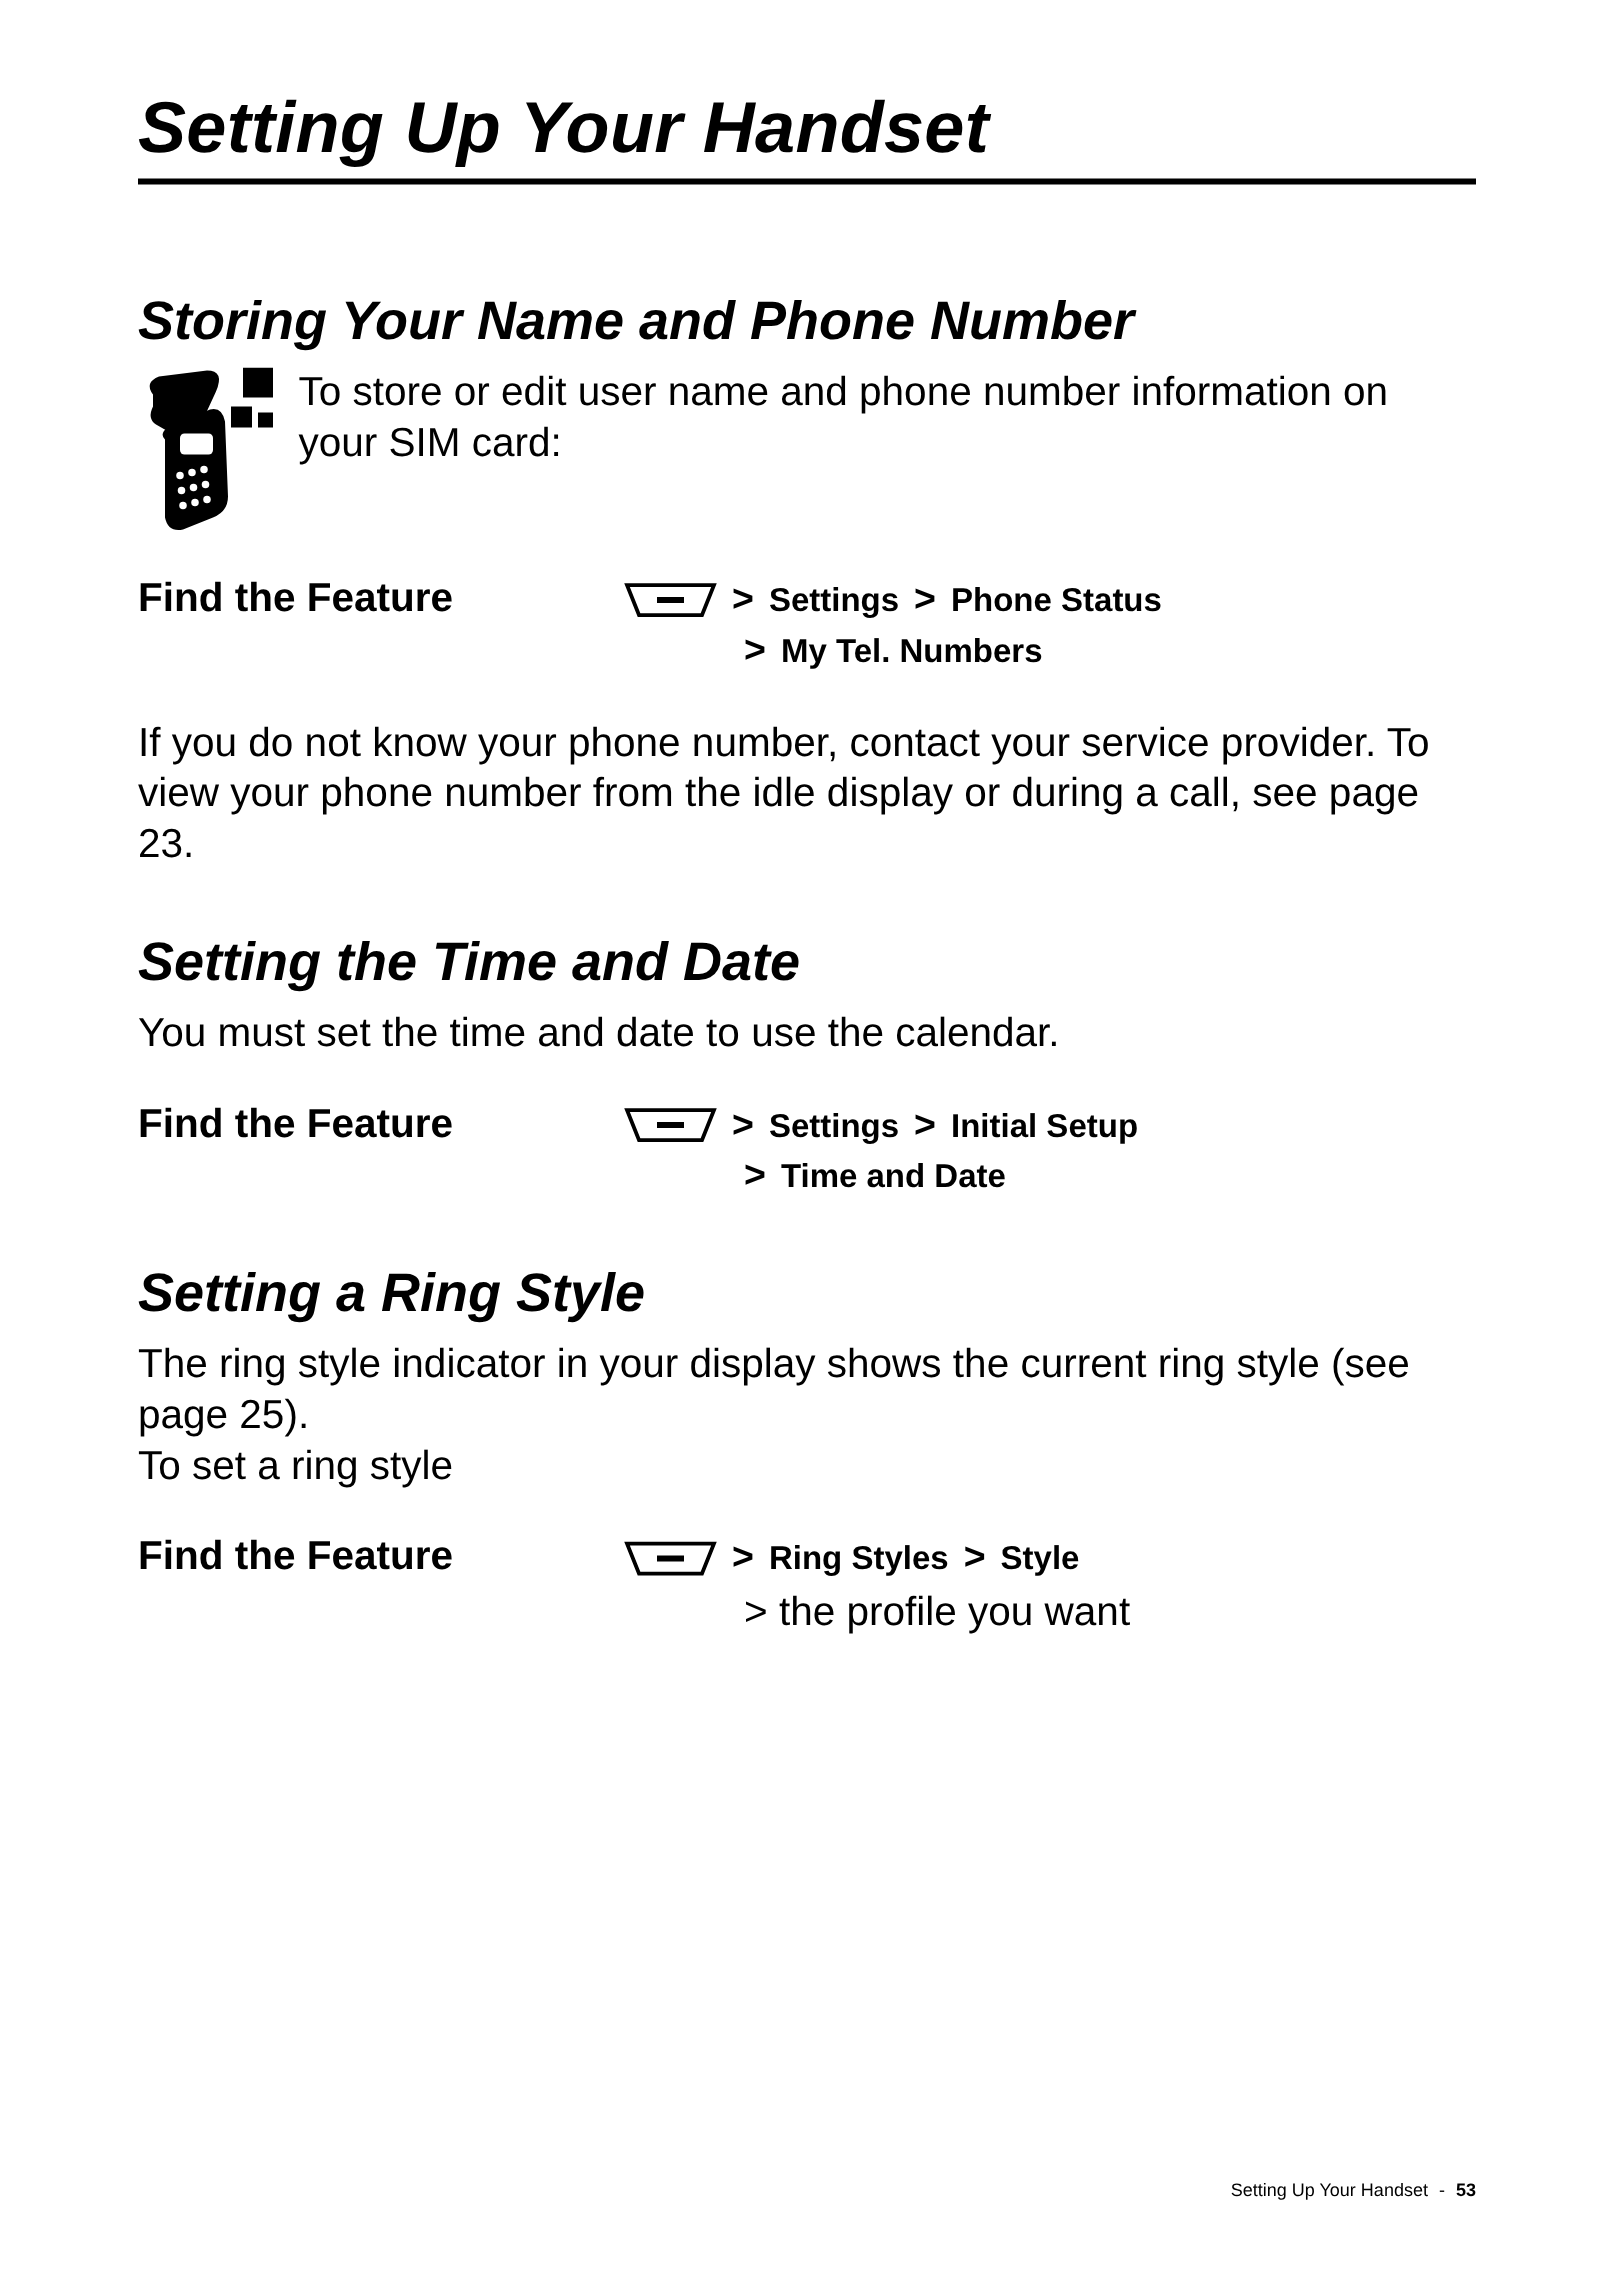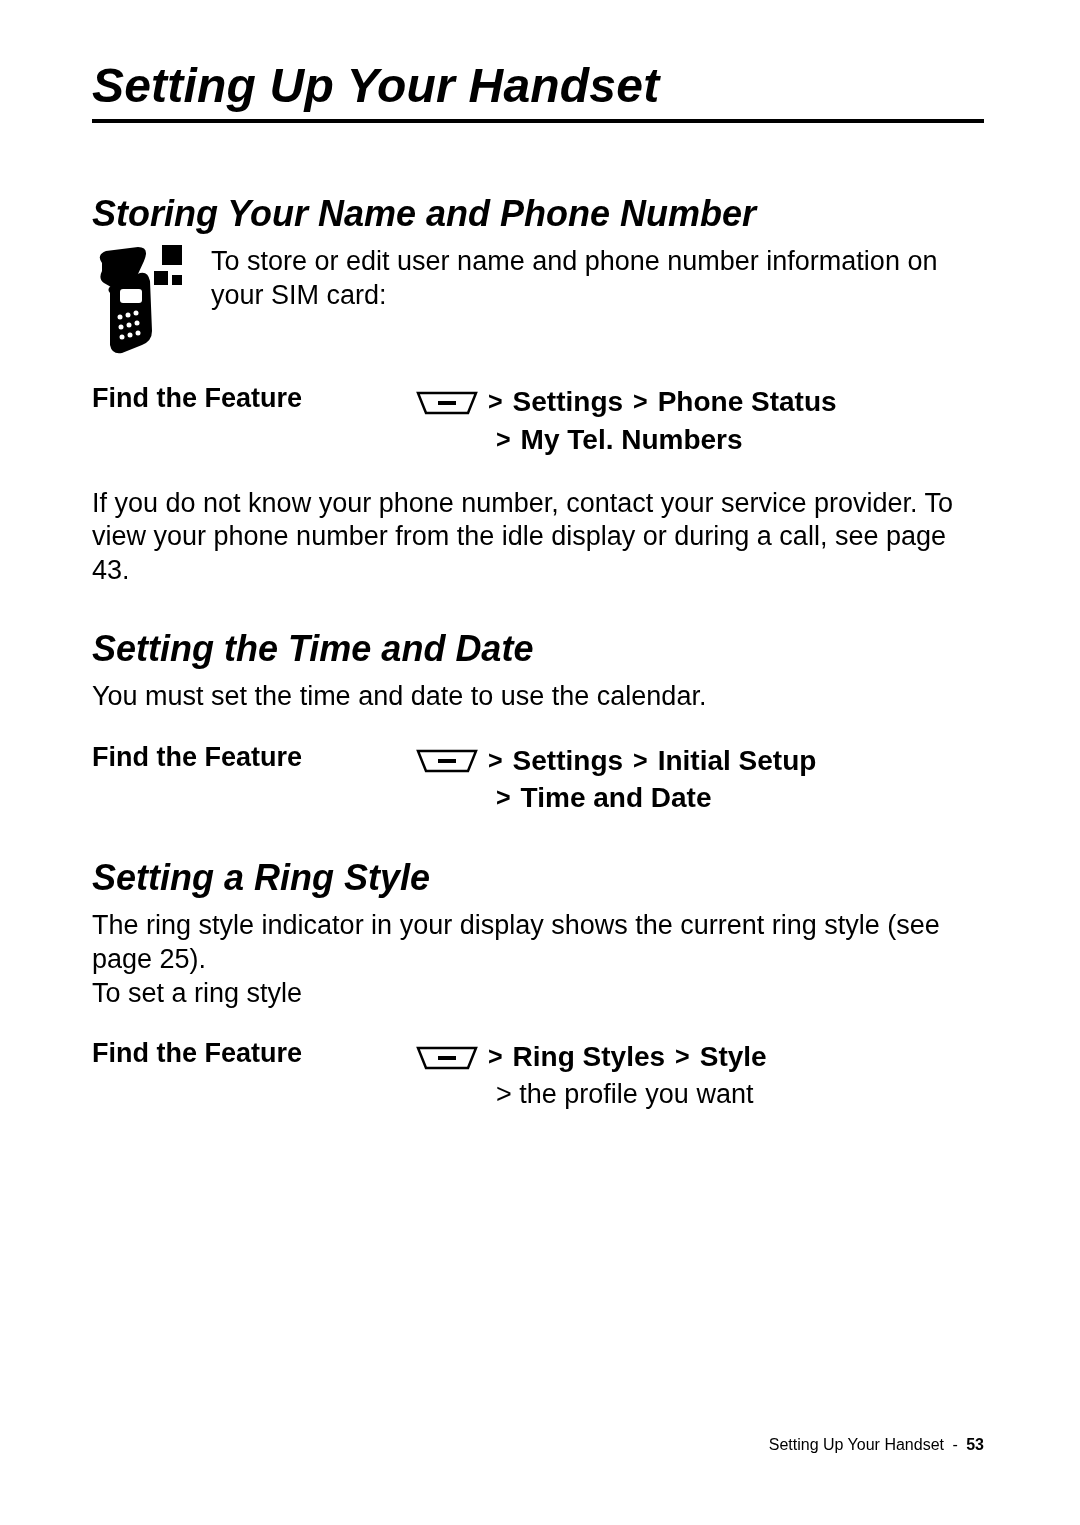--- a/index.html
+++ b/index.html
@@ -31,21 +31,21 @@
   .section-title {
     font-style: italic;
     font-weight: 700;
     font-size: 36px;
     margin: 70px 0 10px 0;
   }
   .section-title.tight-top { margin-top: 40px; }
   .intro-row {
     display: flex;
     align-items: flex-start;
-    gap: 24px;
+    gap: 12px;
     margin-top: 6px;
   }
   .phone-icon {
     flex: 0 0 auto;
     width: 95px;
     height: 110px;
   }
   .body-text {
     font-size: 27px;
     line-height: 1.25;
@@ -85,33 +85,33 @@
   }
   .gt {
     font-family: Arial, Helvetica, sans-serif;
     font-size: 25px;
     font-weight: 700;
     font-stretch: condensed;
   }
   .menu-path {
     font-family: "Arial Narrow", Arial, sans-serif;
     font-weight: 700;
-    font-size: 28px;
+    font-size: 22px;
     letter-spacing: 0px;
     font-stretch: condensed;
   }
   .profile-ital {
     font-size: 27px;
   }
   .after-feature { margin-top: 28px; }
   .footer {
     position: absolute;
-    bottom: 71px;
+    bottom: 58px;
     right: 92px;
-    font-size: 16px;
+    font-size: 12px;
   }
   .footer .sep { padding: 0 4px; }
   .footer .pg { font-weight: 700; }
   .italic { font-style: italic; }
 </style>
 </head>
 <body>
 
 <div class="page">
 
@@ -165,21 +165,21 @@
         <span class="gt">&gt;</span>
         <span class="menu-path">Phone Status</span>
       </div>
       <div class="nav-line indent">
         <span class="gt">&gt;</span>
         <span class="menu-path">My Tel. Numbers</span>
       </div>
     </div>
   </div>
 
-  <p class="body-text after-feature">If you do not know your phone number, contact your service provider. To view your phone number from the idle display or during a call, see page 43.</p>
+  <p class="body-text after-feature">If you do not know your phone number, contact your service provider. To view your phone number from the idle display or during a call, see page 23.</p>
 
   <h2 class="section-title tight-top">Setting the Time and Date</h2>
   <p class="body-text">You must set the time and date to use the calendar.</p>
 
   <div class="find-feature-row">
     <div class="find-label">Find the Feature</div>
     <div class="nav-col">
       <div class="nav-line">
         <span class="menu-key">
           <svg viewBox="0 0 62 24" width="62" height="24">

